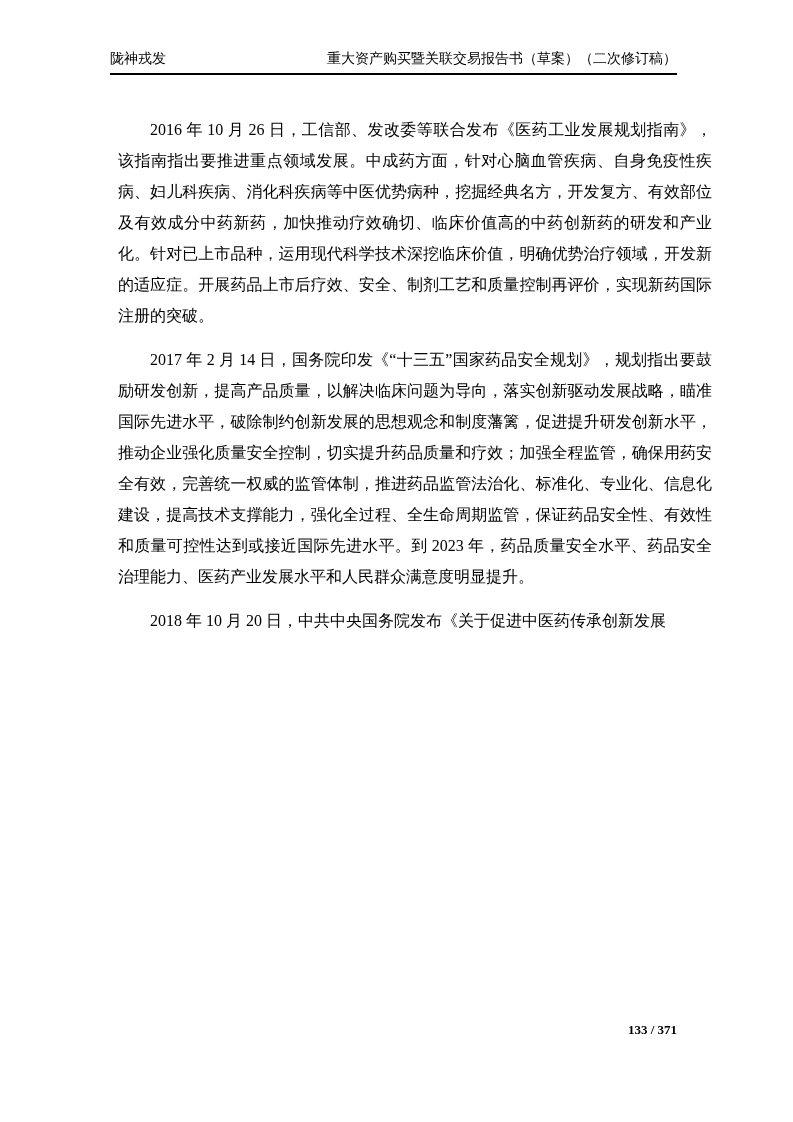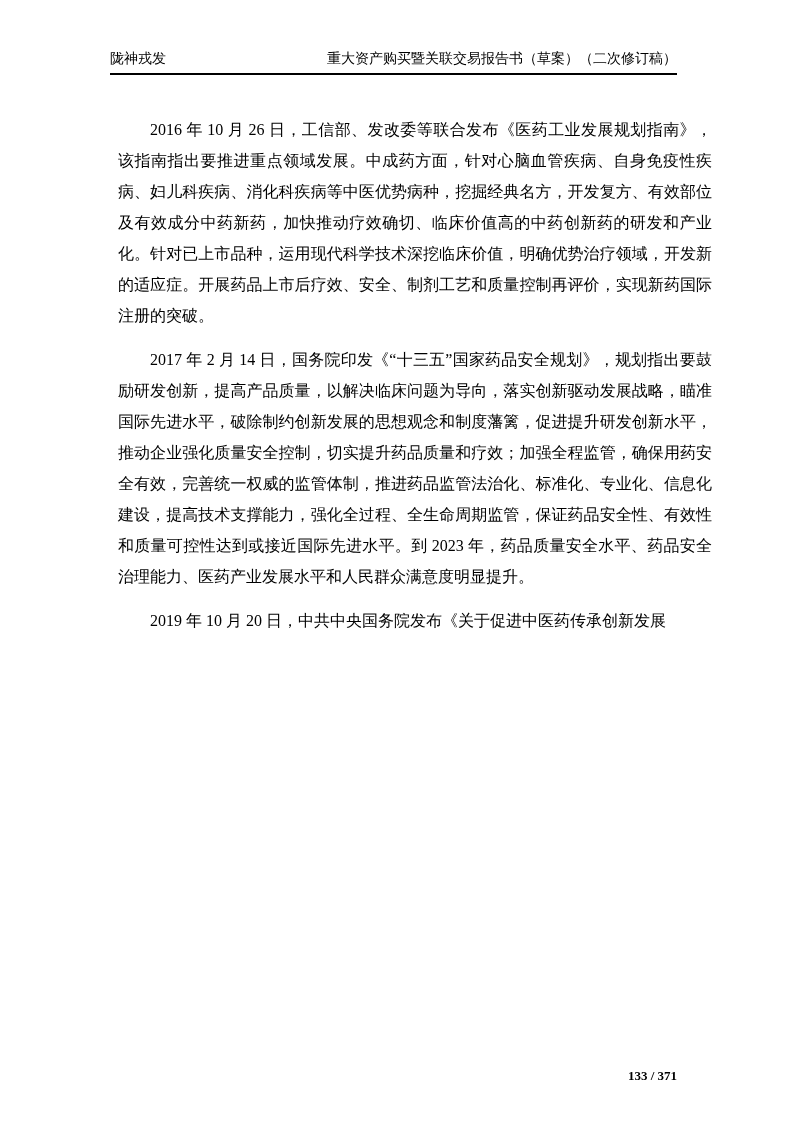--- a/index.html
+++ b/index.html
@@ -42,40 +42,40 @@
     margin-top: 14px;
   }
   .content p {
     margin: 0 0 13px 0;
     text-indent: 2em;
   }
   .footer {
     position: absolute;
     left: 110px;
     width: 567px;
-    top: 1067px;
+    top: 1021px;
     text-align: right;
     font-size: 13px;
     font-weight: bold;
     line-height: 18px;
   }
 </style>
 </head>
 <body>
 
 <div class="page">
 
   <div class="header">
     <span>陇神戎发</span>
     <span>重大资产购买暨关联交易报告书（草案）（二次修订稿）</span>
   </div>
 
   <div class="content">
     <p>2016 年 10 月 26 日，工信部、发改委等联合发布《医药工业发展规划指南》，该指南指出要推进重点领域发展。中成药方面，针对心脑血管疾病、自身免疫性疾病、妇儿科疾病、消化科疾病等中医优势病种，挖掘经典名方，开发复方、有效部位及有效成分中药新药，加快推动疗效确切、临床价值高的中药创新药的研发和产业化。针对已上市品种，运用现代科学技术深挖临床价值，明确优势治疗领域，开发新的适应症。开展药品上市后疗效、安全、制剂工艺和质量控制再评价，实现新药国际注册的突破。</p>
     <p>2017 年 2 月 14 日，国务院印发《“十三五”国家药品安全规划》，规划指出要鼓励研发创新，提高产品质量，以解决临床问题为导向，落实创新驱动发展战略，瞄准国际先进水平，破除制约创新发展的思想观念和制度藩篱，促进提升研发创新水平，推动企业强化质量安全控制，切实提升药品质量和疗效；加强全程监管，确保用药安全有效，完善统一权威的监管体制，推进药品监管法治化、标准化、专业化、信息化建设，提高技术支撑能力，强化全过程、全生命周期监管，保证药品安全性、有效性和质量可控性达到或接近国际先进水平。到 2023 年，药品质量安全水平、药品安全治理能力、医药产业发展水平和人民群众满意度明显提升。</p>
-    <p>2019 年 10 月 20 日，中共中央国务院发布《关于促进中医药传承创新发展</p>
+    <p>2018 年 10 月 20 日，中共中央国务院发布《关于促进中医药传承创新发展</p>
   </div>
 
   <div class="footer">
     <span>133 / 371</span>
   </div>
 
 </div>
 
 </body></html>

